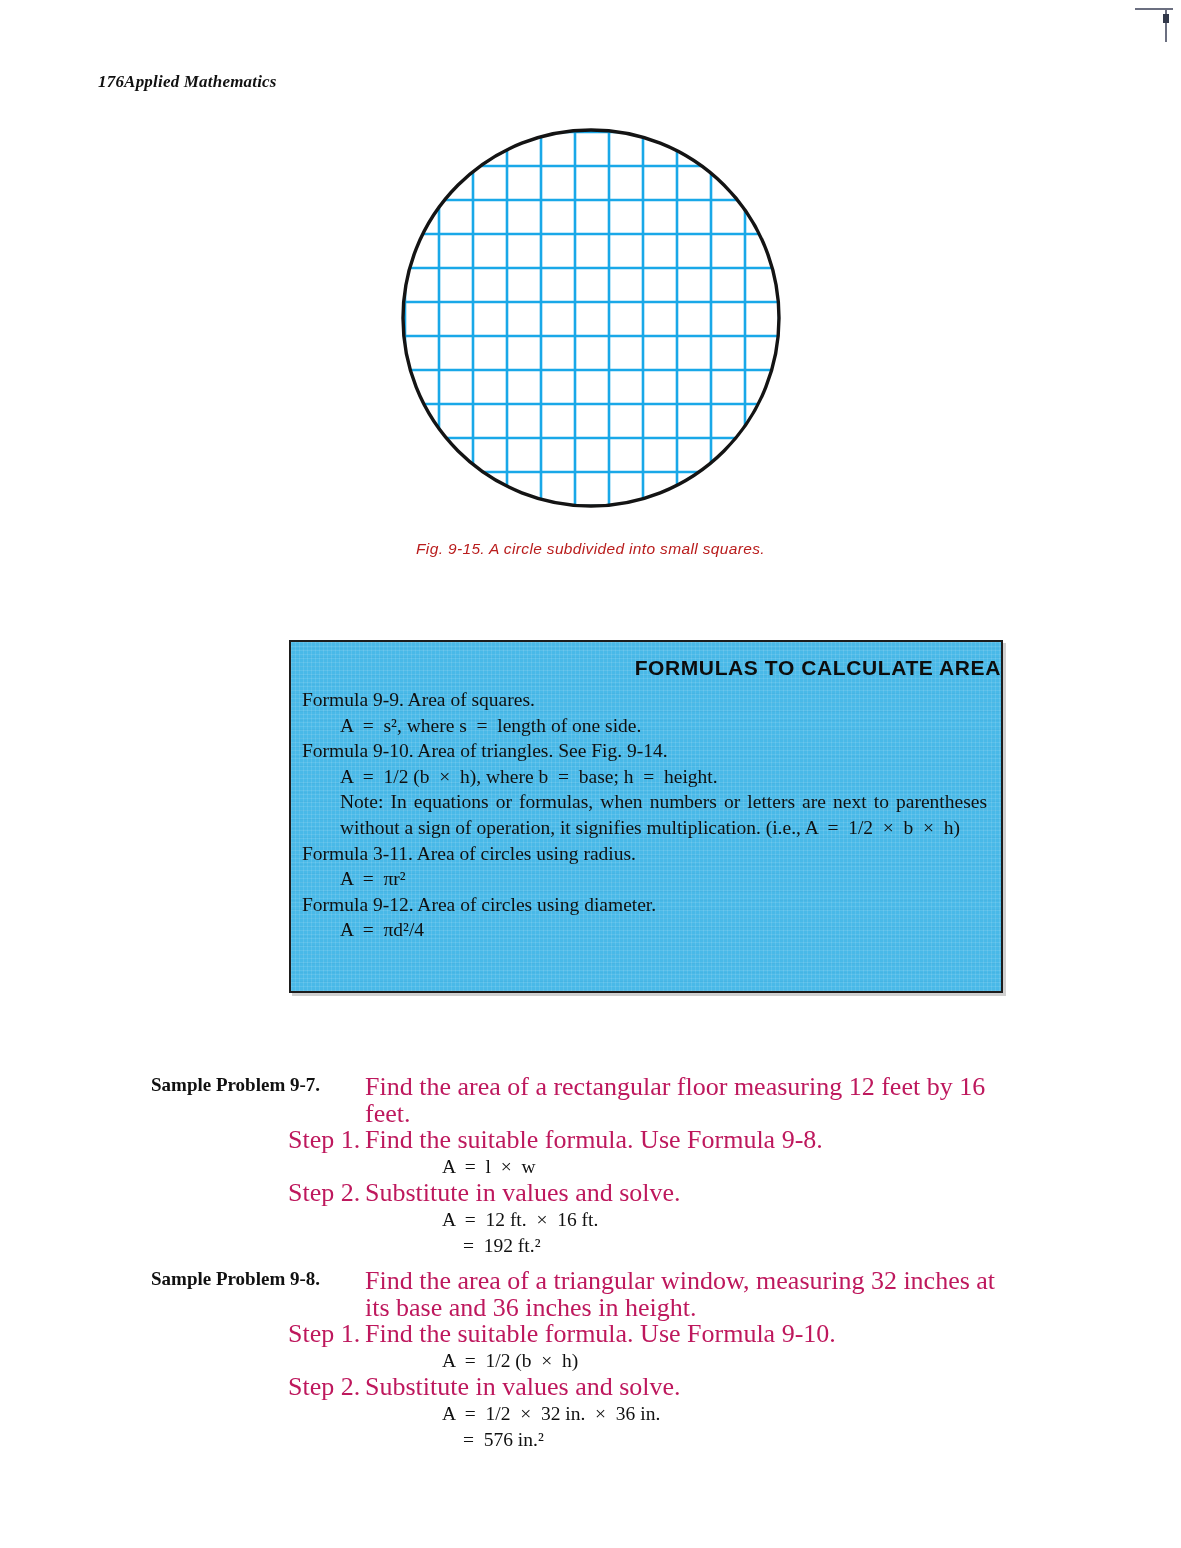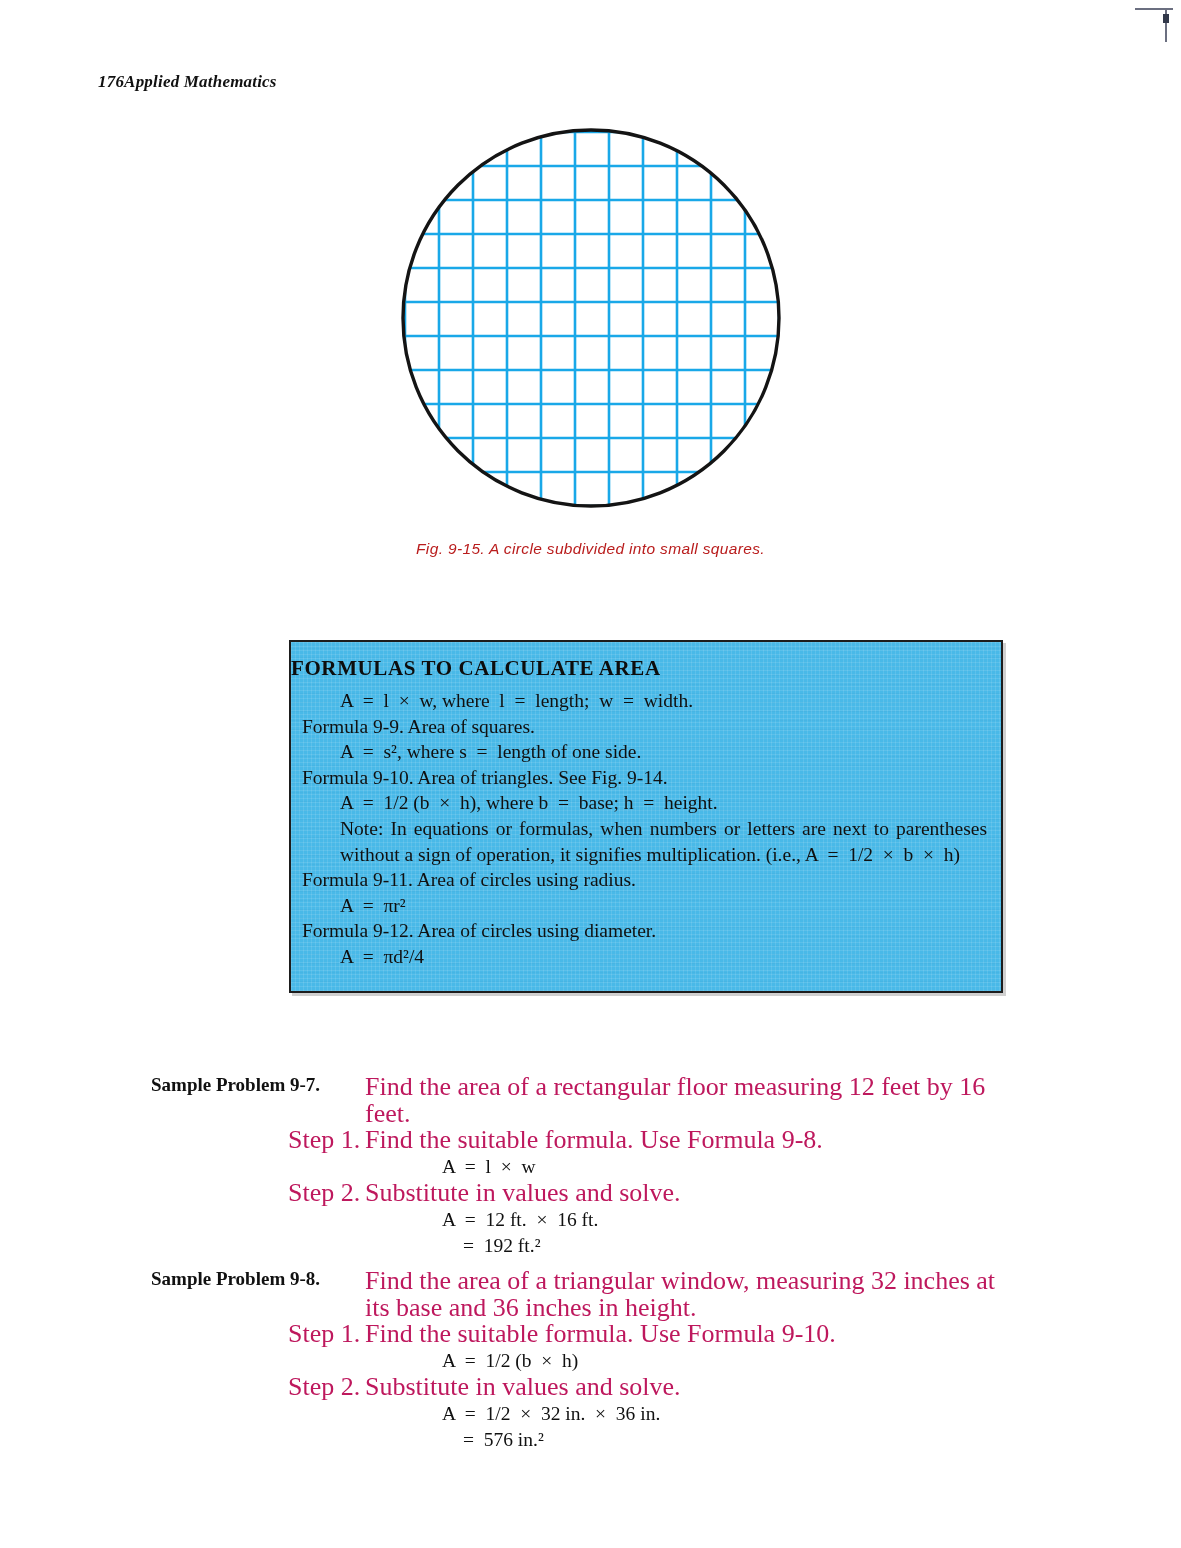--- a/index.html
+++ b/index.html
@@ -96,22 +96,22 @@
     inset: 0;
     pointer-events: none;
     background-image:
       repeating-linear-gradient(0deg, rgba(255,255,255,0.10) 0 1px, rgba(255,255,255,0) 1px 4px),
       repeating-linear-gradient(90deg, rgba(255,255,255,0.10) 0 1px, rgba(255,255,255,0) 1px 4px),
       repeating-linear-gradient(0deg, rgba(0,90,140,0.045) 0 1px, rgba(0,0,0,0) 1px 9px);
   }
   #formula-title {
     position: relative;
     margin: 14px 0 7px 0;
-    text-align: left;
-    font-family: Liberation Serif, serif;
+    text-align: right;
+    font-family: Liberation Sans, sans-serif;
     font-weight: bold;
     font-size: 21px;
     letter-spacing: 0.6px;
     color: #0d0d0d;
   }
   #formula-lines {
     position: relative;
     padding: 0 14px 0 11px;
   }
   .fline {
@@ -213,27 +213,26 @@
     </g>
     <circle cx="200" cy="200" r="188" fill="none" stroke="#141414" stroke-width="3.4"></circle>
   </svg>
   <div id="figure-caption">Fig. 9-15. A circle subdivided into small squares.</div>
 </div>
 
 <div id="formula-panel">
   <div class="texture"></div>
   <div id="formula-title">FORMULAS TO CALCULATE AREA</div>
   <div id="formula-lines">
-      <div class="fline indent">A  =  l  ×  w, where  l  =  length;  w  =  width.</div>
       <div class="fline">Formula 9-9. Area of squares.</div>
       <div class="fline indent">A  =  s², where s  =  length of one side.</div>
       <div class="fline">Formula 9-10. Area of triangles. See Fig. 9-14.</div>
       <div class="fline indent">A  =  1/2 (b  ×  h), where b  =  base; h  =  height.</div>
       <div class="fline wrap">Note: In equations or formulas, when numbers or letters are next to parentheses without a sign of operation, it signifies multiplication. (i.e., A  =  1/2  ×  b  ×  h)</div>
-      <div class="fline">Formula 9-11. Area of circles using radius.</div>
+      <div class="fline">Formula 3-11. Area of circles using radius.</div>
       <div class="fline indent">A  =  πr²</div>
       <div class="fline">Formula 9-12. Area of circles using diameter.</div>
       <div class="fline indent">A  =  πd²/4</div>
     </div>
 </div>
 
 <div class="problem-block" id="problem-1">
     <div class="problem-heading">Sample Problem 9-7.</div>
     <div class="problem-body">
       <div class="prow no-label">

